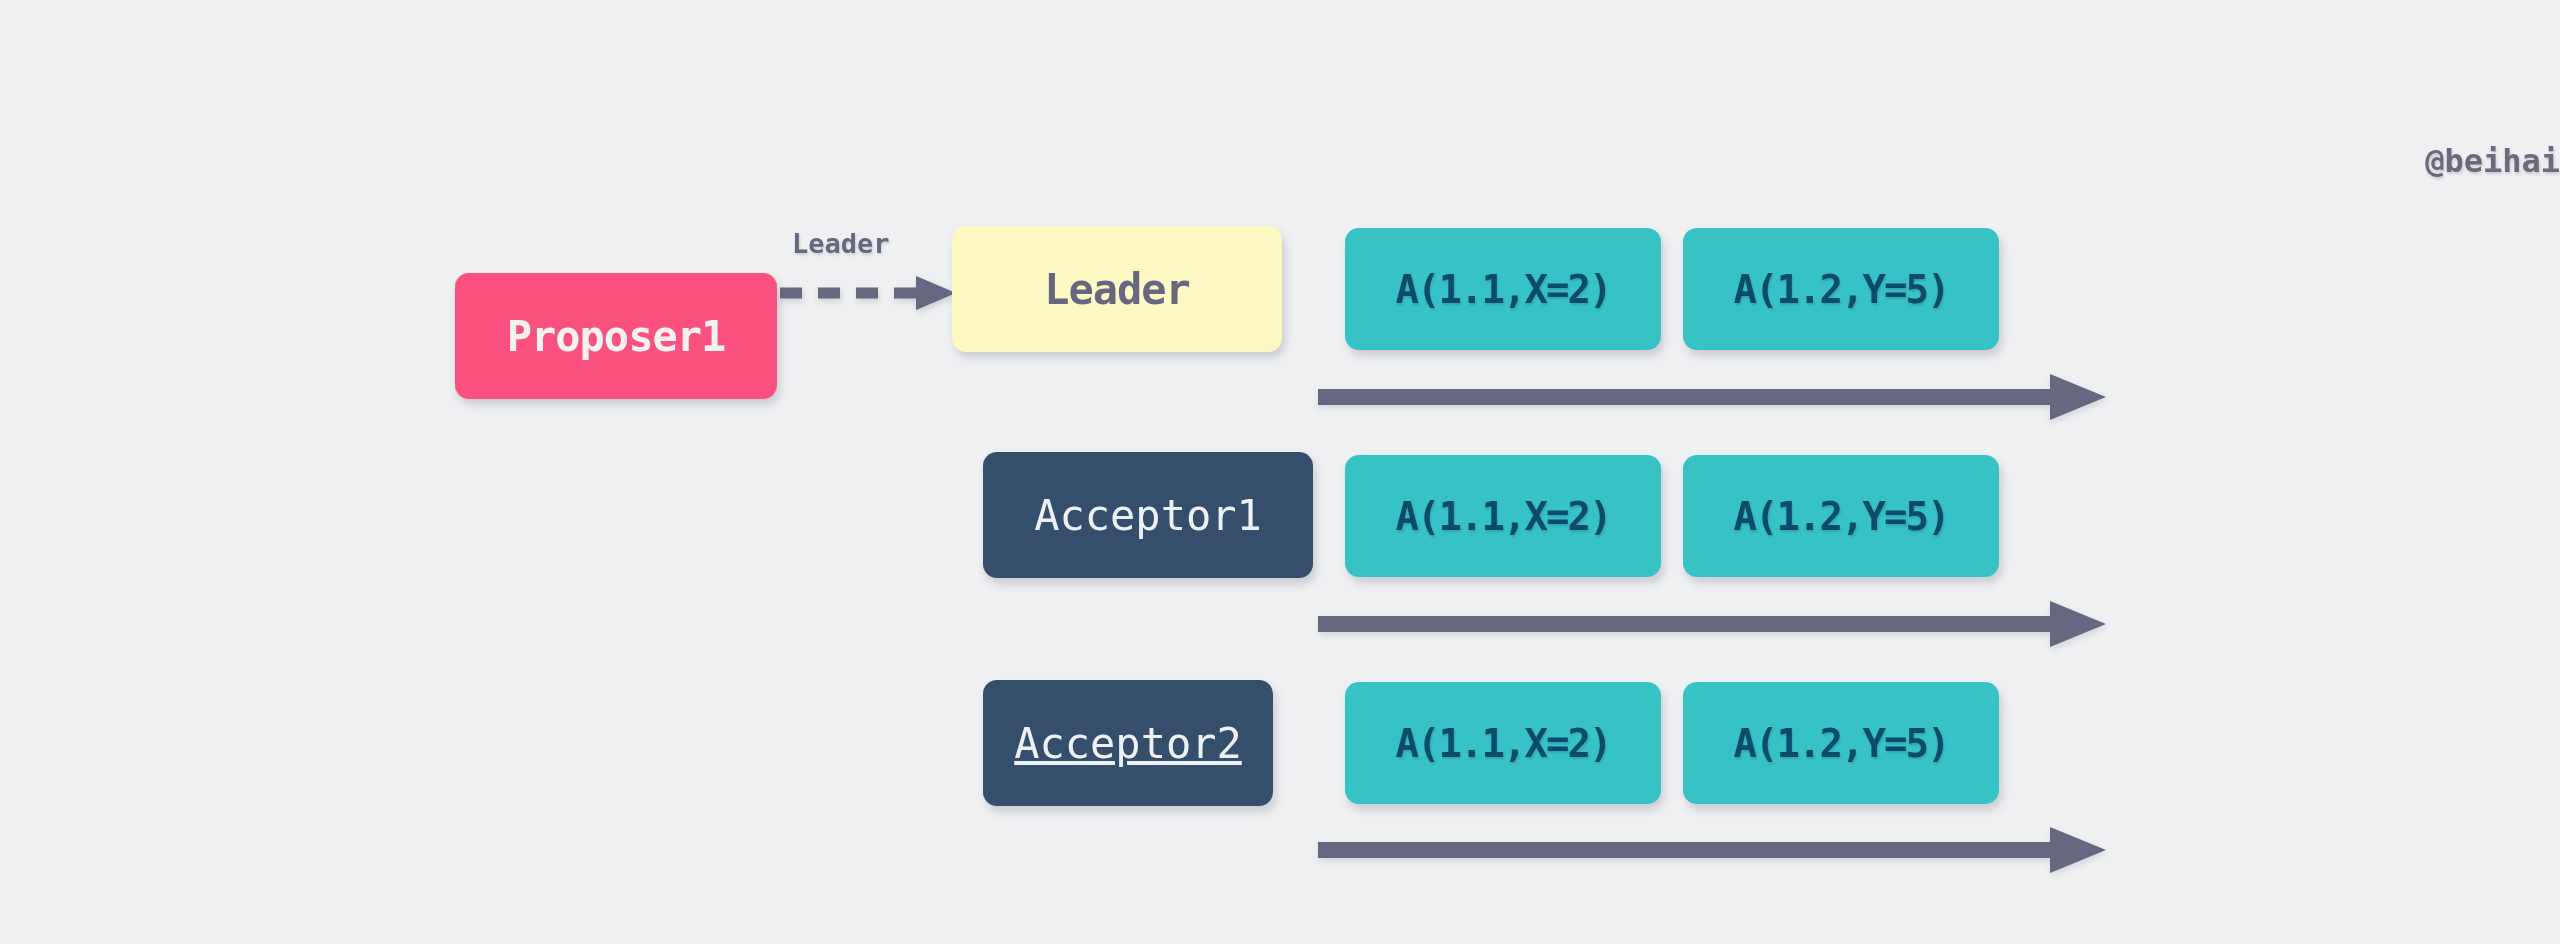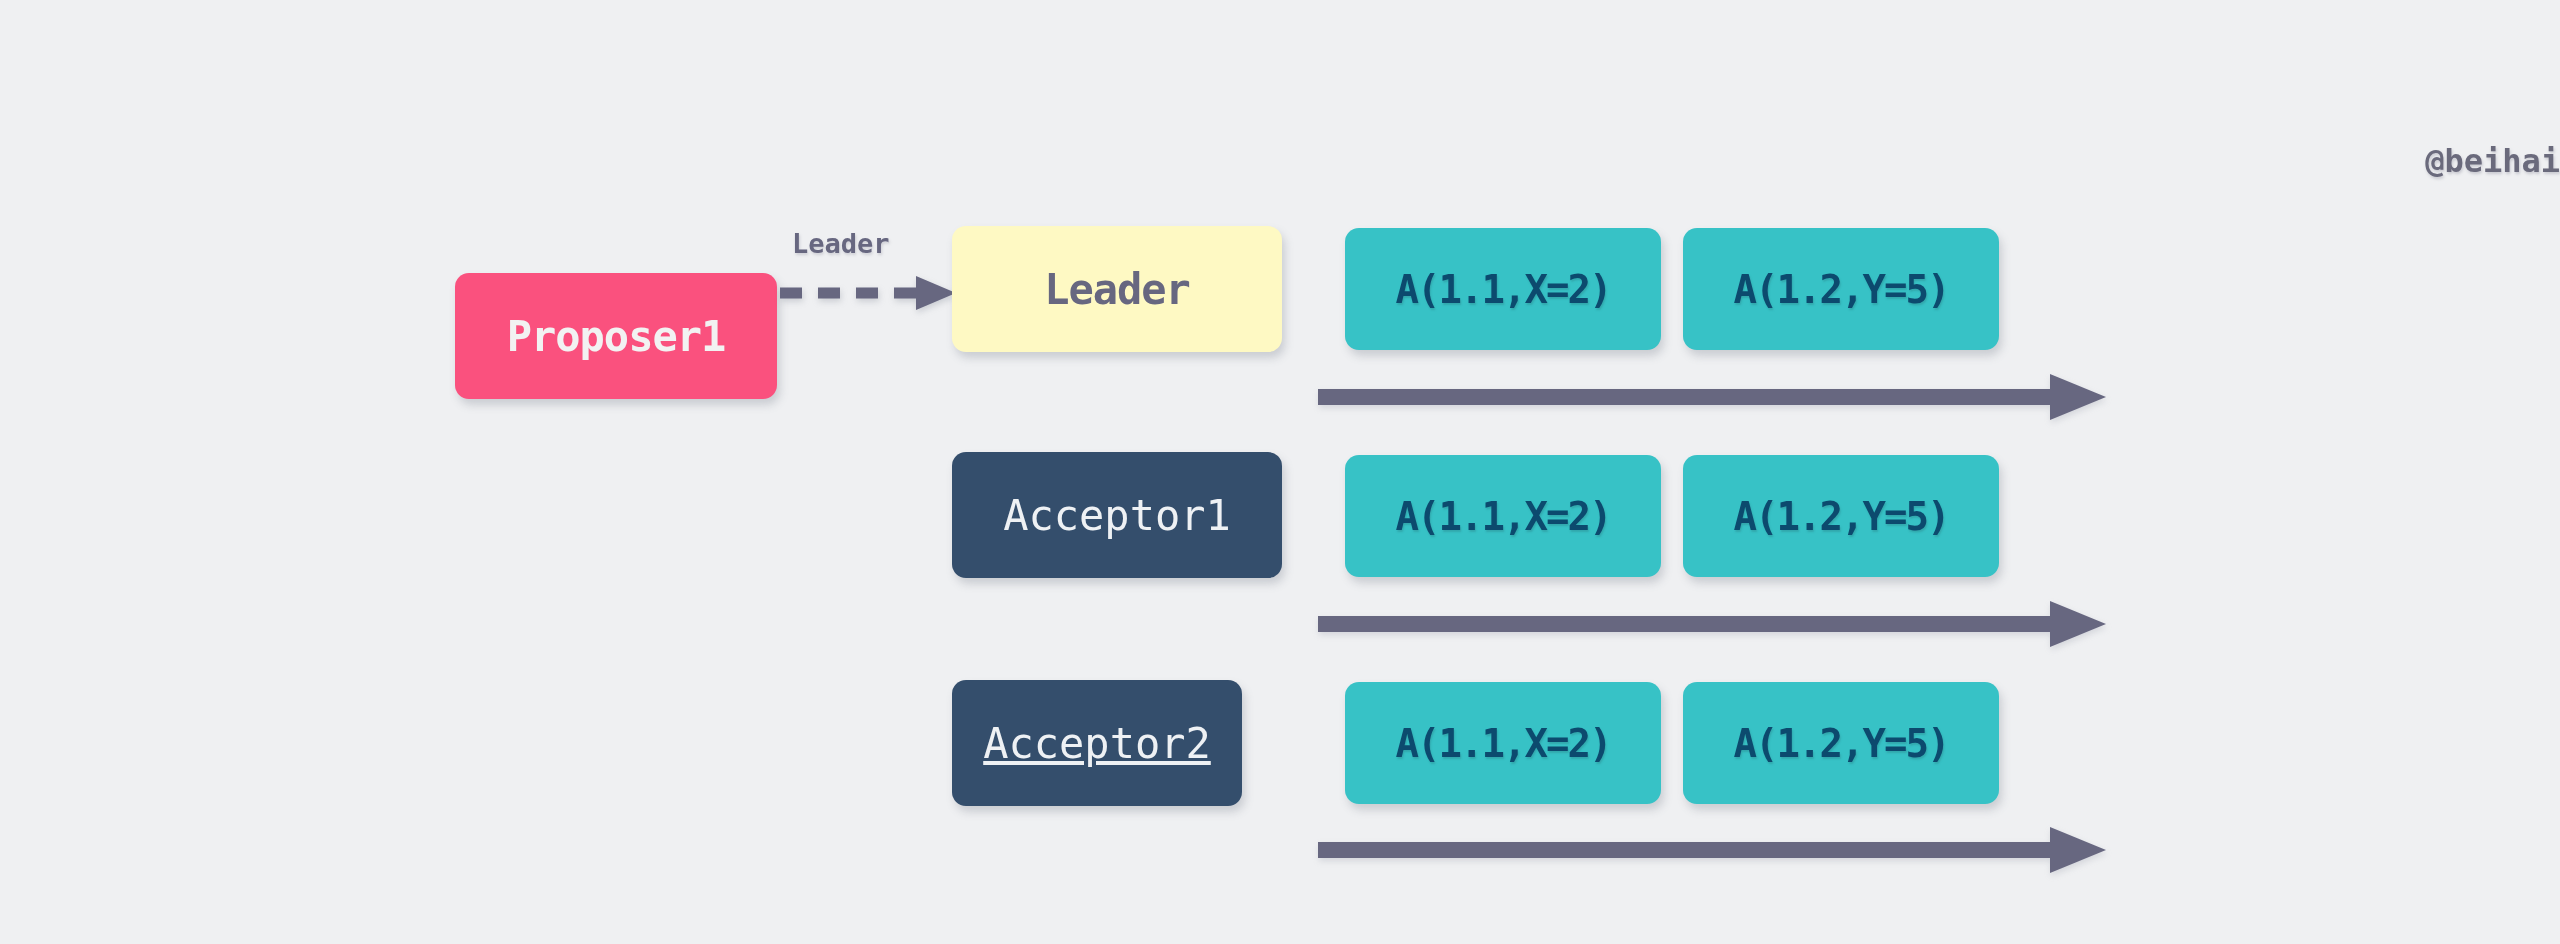--- a/index.html
+++ b/index.html
@@ -81,20 +81,21 @@
     font-size: 42px;
     letter-spacing: -1px;
   }
   .node-acceptor {
     background: #344e6c;
     color: #eef1f4;
     font-family: "DejaVu Sans Mono", monospace;
     font-weight: normal;
     font-size: 42px;
     letter-spacing: 0px;
+    margin-left: 31px;
   }
   .node-entry {
     background: #37c2c6;
     color: #0c4a6e;
     font-family: "DejaVu Sans Mono", monospace;
     font-weight: bold;
     font-size: 39px;
     letter-spacing: -2px;
     text-shadow: 1px 2px 2px rgba(40,120,125,0.35);
   }

